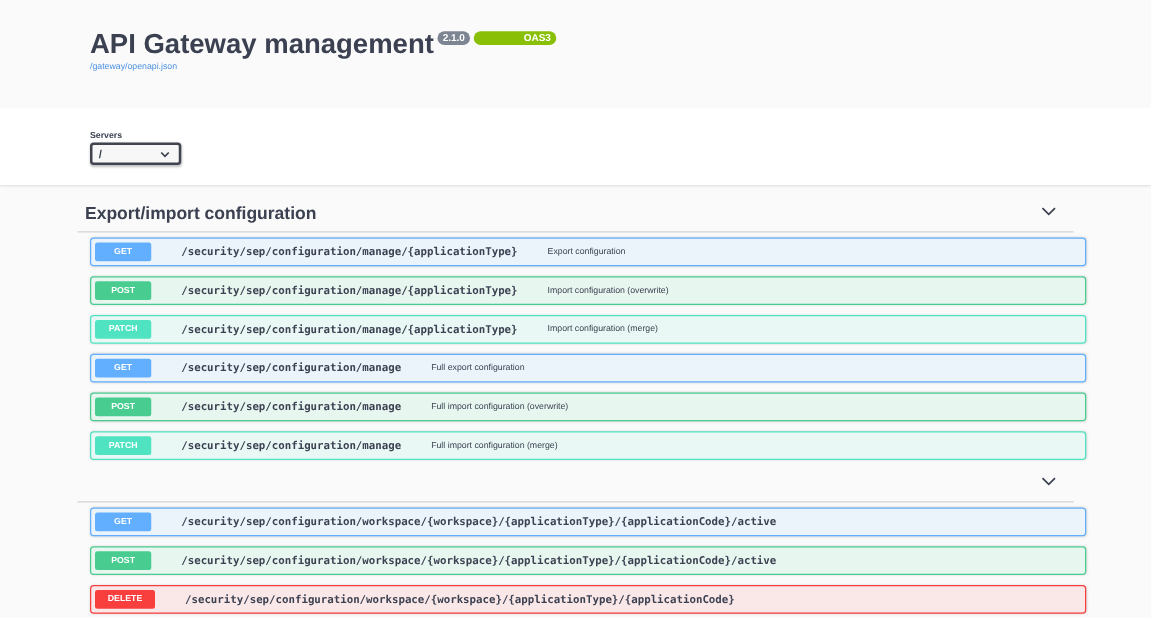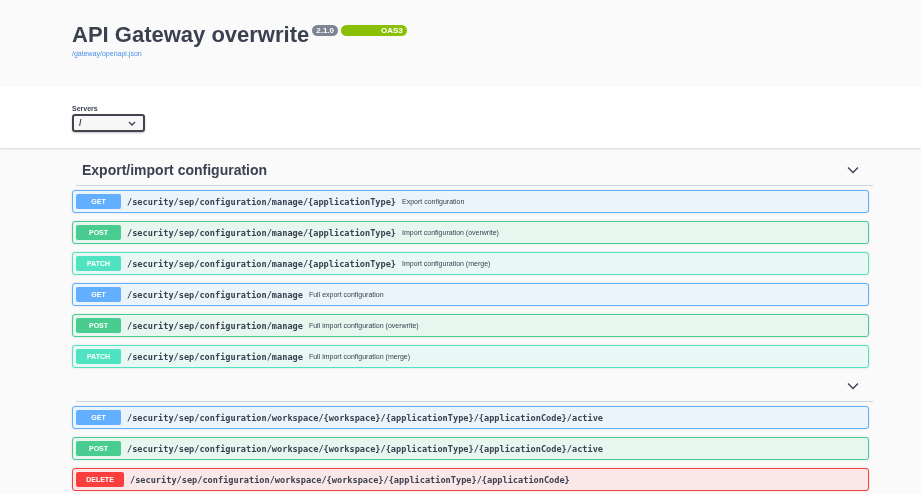--- a/index.html
+++ b/index.html
@@ -8,42 +8,42 @@
   .info { position: absolute; left: 0; top: 0; width: 921px; height: 86px; background: #fafafa; }
   .title { position: absolute; left: 72px; top: 22px; font-size: 22px; font-weight: bold; color: #3b4151; white-space: nowrap; display: flex; align-items: flex-start; }
   .badge { display: inline-block; font-size: 8px; font-weight: bold; color: #fff; border-radius: 6px; padding: 1px 4px; margin-left: 3px; margin-top: 3px; line-height: 9px; text-align: right; }
   .badge.version { background: #7d8492; }
   .badge.oas { background: #89bf04; padding-left: 40px; }
   .spec-link { position: absolute; left: 72px; top: 50px; font-size: 7px; color: #4990e2; text-decoration: none; }
   .schemes { position: absolute; left: 0; top: 86px; width: 921px; height: 62px; background: #fff; box-shadow: 0 1px 2px rgba(0,0,0,0.15); }
   .servers-label { position: absolute; left: 72px; top: 19px; font-size: 7px; font-weight: bold; color: #3b4151; }
   .servers-select { position: absolute; left: 72px; top: 28px; width: 73px; height: 18px; border: 2px solid #41444e; border-radius: 3px; background: #f7f7f7; box-shadow: 0 1px 2px rgba(0,0,0,0.25); font-size: 9px; font-weight: bold; padding-left: 5px; line-height: 14px; }
   .servers-select .chev { position: absolute; right: 7px; top: 0px; font-size: 9px; }
-  .section-title { position: absolute; left: 76px; width: 797px; height: 28px; border-bottom: 1px solid rgba(59,65,81,0.2); }
+  .section-title { position: absolute; left: 62px; width: 797px; height: 28px; border-bottom: 1px solid rgba(59,65,81,0.2); }
   .section-title span.t { position: absolute; left: 6px; top: 4px; font-size: 14px; font-weight: bold; color: #3b4151; }
   .section-title .expand { position: absolute; right: 14px; top: 4px; width: 12px; height: 12px; }
-  .opblock { position: absolute; left: 72px; width: 797px; height: 23px; border: 1px solid; border-radius: 3px; box-shadow: 0 0 2px rgba(0,0,0,0.15); display: flex; align-items: center; padding-left: 3px; }
+  .opblock { position: absolute; left: 72px; width: 797px; height: 23px; border: 1px solid; border-radius: 3px; box-shadow: 0 0 2px rgba(0,0,0,0.15); display: flex; align-items: center; padding-left: 3px; gap: 18px; }
   .opblock.get { background: #ebf3fb; border-color: #61affe; }
   .opblock.post { background: #e8f6f0; border-color: #49cc90; }
   .opblock.patch { background: #e9f8f5; border-color: #50e3c2; }
   .opblock.delete { background: #fae7e7; border-color: #f93e3e; }
   .method { width: 45px; height: 15px; border-radius: 2px; color: #fff; font-size: 7px; font-weight: bold; text-align: center; line-height: 15px; flex: none; }
   .get .method { background: #61affe; }
   .post .method { background: #49cc90; }
   .patch .method { background: #50e3c2; }
   .delete .method { background: #f93e3e; width: 48px; }
   .path { font-family: "DejaVu Sans Mono", monospace; font-size: 8.6px; font-weight: bold; color: #3b4151; margin-left: 6px; white-space: nowrap; }
   .summary { font-size: 7px; color: #3b4151; margin-left: 6px; white-space: nowrap; }
 </style>
 </head>
 <body>
 
 <div class="info">
   <div class="title">
-    <span>API Gateway overwrite</span>
+    <span>API Gateway management</span>
     <span class="badge version">2.1.0</span>
     <span class="badge oas">OAS3</span>
   </div>
   <a class="spec-link">/gateway/openapi.json</a>
 </div>
 
 <div class="schemes">
   <div class="servers-label">Servers</div>
   <div class="servers-select">
     <span>/</span>

